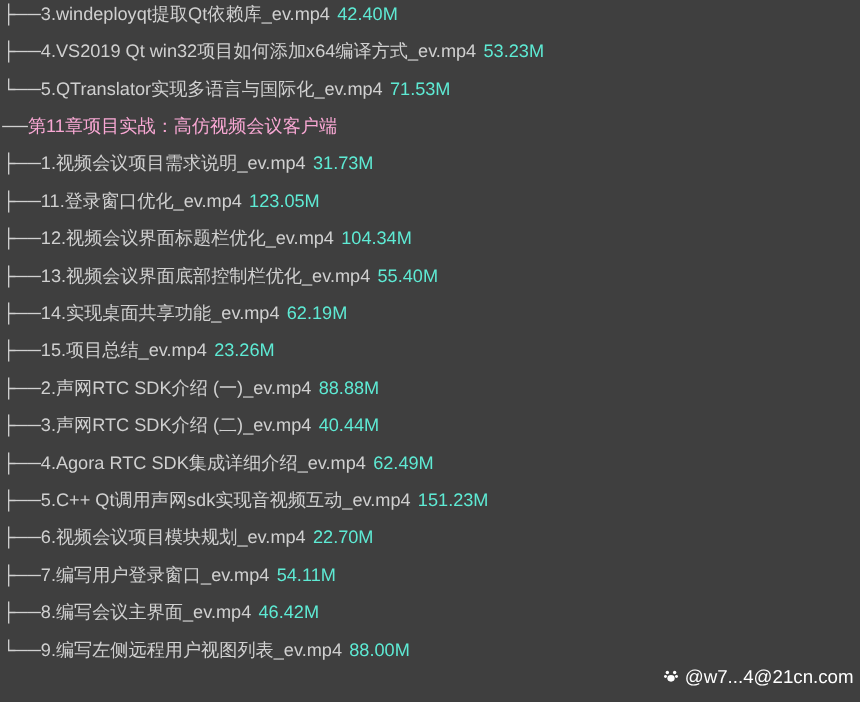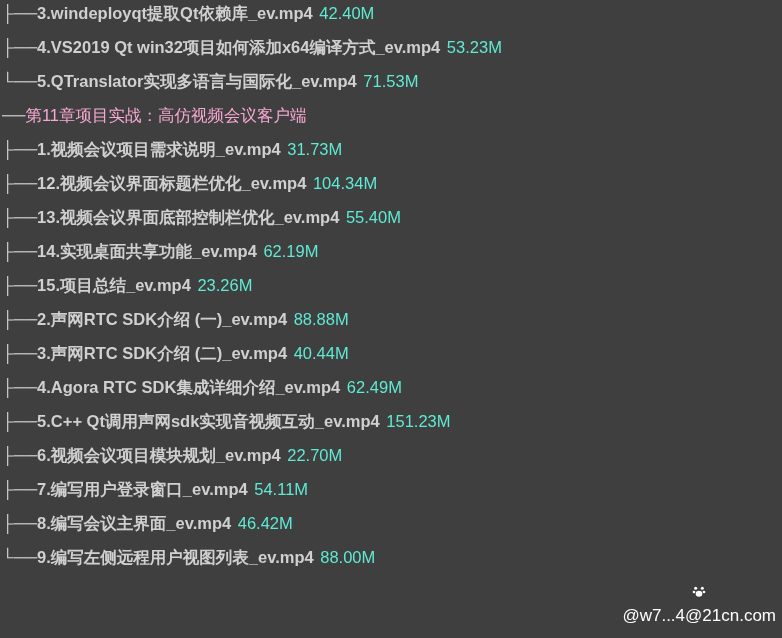--- a/index.html
+++ b/index.html
@@ -26,54 +26,53 @@
   .row {
     display: block;
     height: 34px;
   }
   .treeprefix {
     color: #d0d0d0;
     letter-spacing: 0px;
   }
   .filename {
     color: #d0d0d0;
-    font-weight: bold;
   }
   .size {
     color: #5eead4;
     margin-left: 2px;
   }
   .chapter {
     color: #f9a8d4;
   }
   .watermark {
     position: absolute;
     right: 6px;
     bottom: 12px;
     color: #ffffff;
     font-size: 17px;
     font-weight: 500;
     display: flex;
     align-items: center;
     gap: 4px;
-    flex-direction: column;
   }
   .paw {
     font-size: 15px;
   }
 </style>
 </head>
 <body>
 
 <div class="tree" id="tree">
     <div class="row"><span class="treeprefix">├──</span><span class="filename">3.windeployqt提取Qt依赖库_ev.mp4</span> <span class="size">42.40M</span></div>
     <div class="row"><span class="treeprefix">├──</span><span class="filename">4.VS2019 Qt win32项目如何添加x64编译方式_ev.mp4</span> <span class="size">53.23M</span></div>
     <div class="row"><span class="treeprefix">└──</span><span class="filename">5.QTranslator实现多语言与国际化_ev.mp4</span> <span class="size">71.53M</span></div>
     <div class="row"><span class="treeprefix">──</span><span class="chapter">第11章项目实战：高仿视频会议客户端</span></div>
     <div class="row"><span class="treeprefix">├──</span><span class="filename">1.视频会议项目需求说明_ev.mp4</span> <span class="size">31.73M</span></div>
+    <div class="row"><span class="treeprefix">├──</span><span class="filename">11.登录窗口优化_ev.mp4</span> <span class="size">123.05M</span></div>
     <div class="row"><span class="treeprefix">├──</span><span class="filename">12.视频会议界面标题栏优化_ev.mp4</span> <span class="size">104.34M</span></div>
     <div class="row"><span class="treeprefix">├──</span><span class="filename">13.视频会议界面底部控制栏优化_ev.mp4</span> <span class="size">55.40M</span></div>
     <div class="row"><span class="treeprefix">├──</span><span class="filename">14.实现桌面共享功能_ev.mp4</span> <span class="size">62.19M</span></div>
     <div class="row"><span class="treeprefix">├──</span><span class="filename">15.项目总结_ev.mp4</span> <span class="size">23.26M</span></div>
     <div class="row"><span class="treeprefix">├──</span><span class="filename">2.声网RTC SDK介绍 (一)_ev.mp4</span> <span class="size">88.88M</span></div>
     <div class="row"><span class="treeprefix">├──</span><span class="filename">3.声网RTC SDK介绍 (二)_ev.mp4</span> <span class="size">40.44M</span></div>
     <div class="row"><span class="treeprefix">├──</span><span class="filename">4.Agora RTC SDK集成详细介绍_ev.mp4</span> <span class="size">62.49M</span></div>
     <div class="row"><span class="treeprefix">├──</span><span class="filename">5.C++ Qt调用声网sdk实现音视频互动_ev.mp4</span> <span class="size">151.23M</span></div>
     <div class="row"><span class="treeprefix">├──</span><span class="filename">6.视频会议项目模块规划_ev.mp4</span> <span class="size">22.70M</span></div>
     <div class="row"><span class="treeprefix">├──</span><span class="filename">7.编写用户登录窗口_ev.mp4</span> <span class="size">54.11M</span></div>

